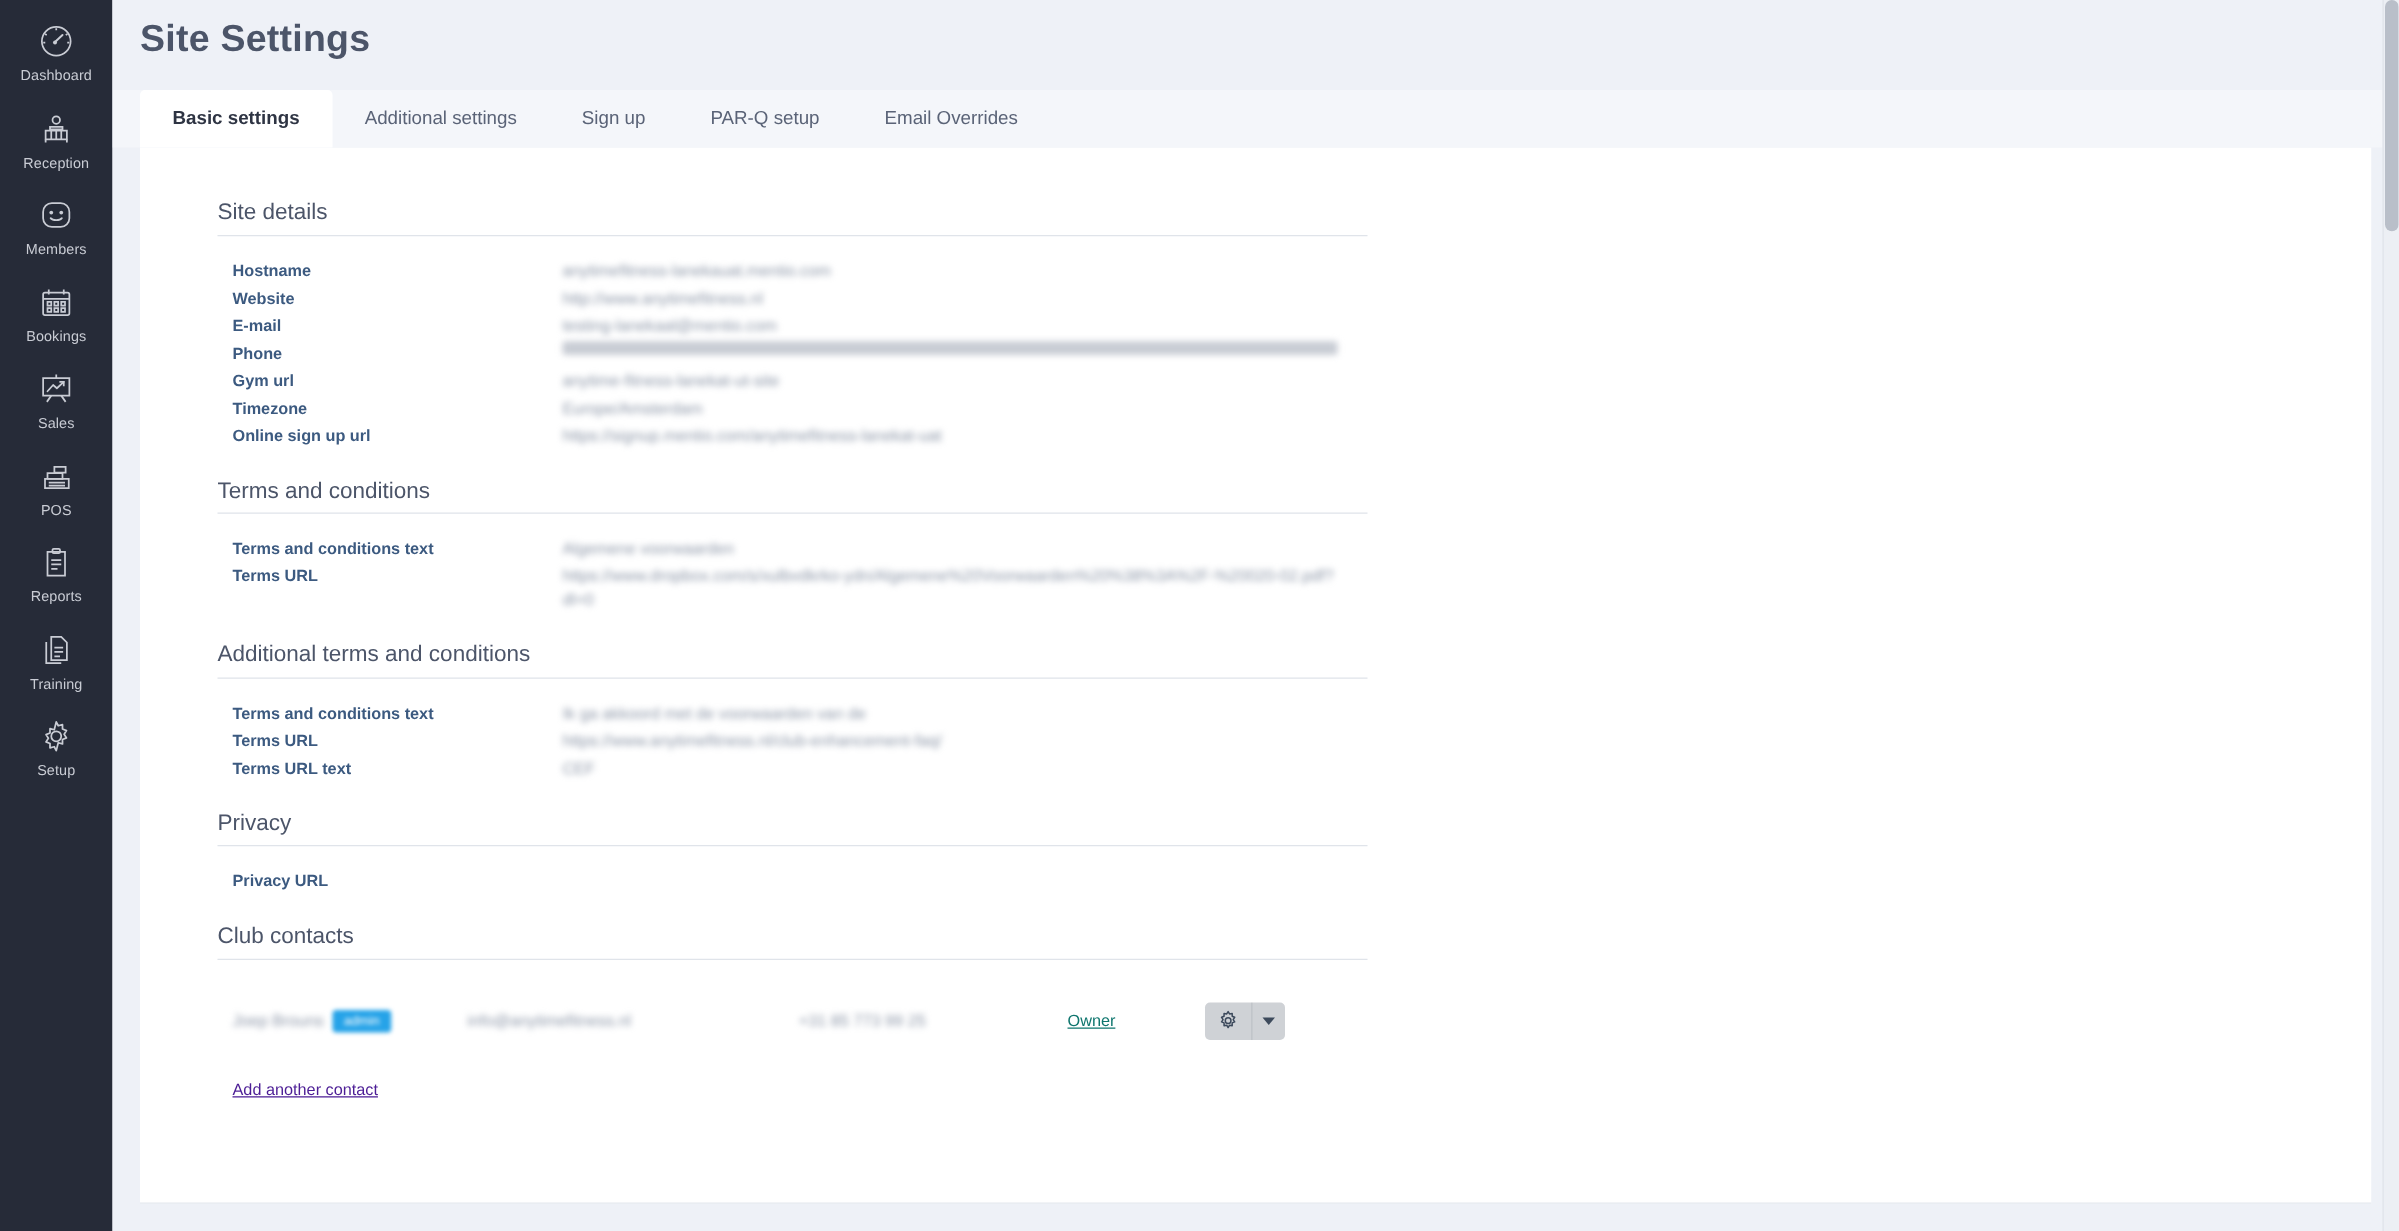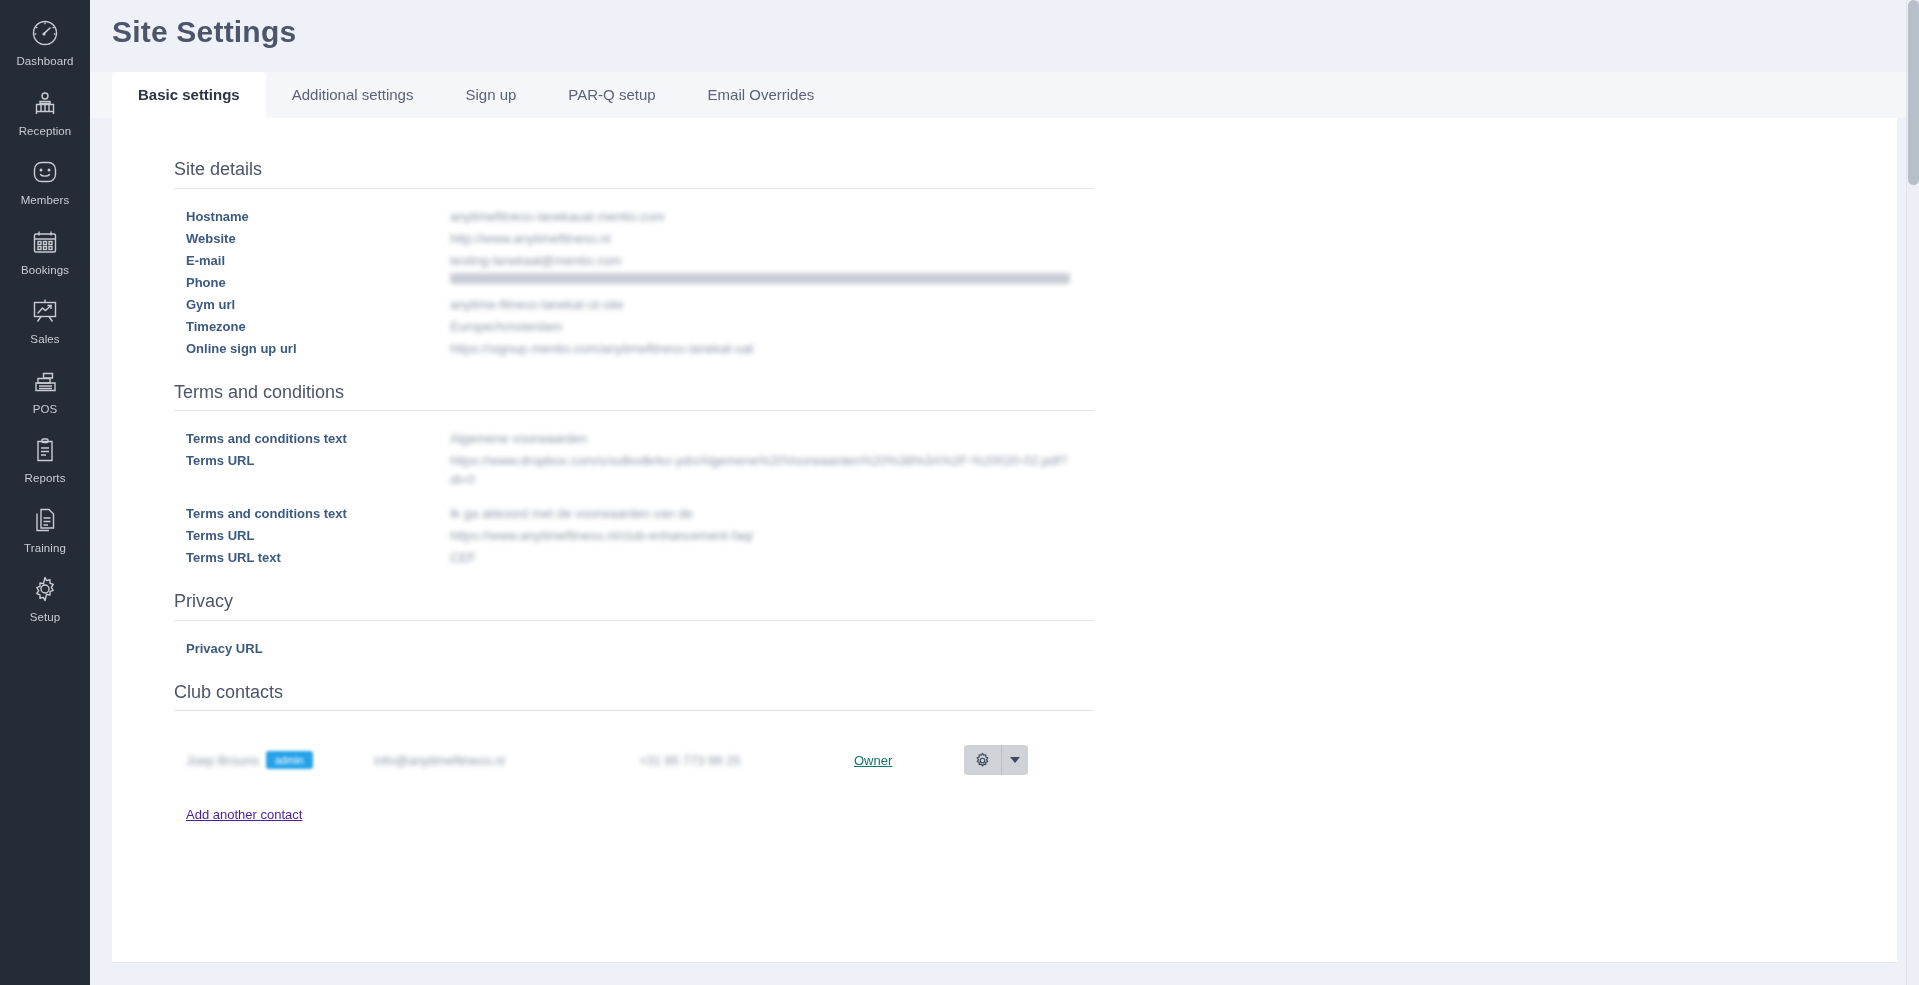--- a/index.html
+++ b/index.html
@@ -416,20 +416,21 @@
           <div class="row">
             <div class="row-label">Terms and conditions text</div>
             <div class="row-value redacted">Algemene voorwaarden</div>
           </div>
           <div class="row">
             <div class="row-label">Terms URL</div>
             <div class="row-value redacted">https://www.dropbox.com/s/xulbvdkrko-ydn/Algemene%20Voorwaarden%20%38%3A%2F-%20020-02.pdf?dl=0</div>
           </div>
         </div>
 
+        <h2 class="section-title spaced">Additional terms and conditions</h2>
         <div class="rows">
           <div class="row">
             <div class="row-label">Terms and conditions text</div>
             <div class="row-value redacted">Ik ga akkoord met de voorwaarden van de</div>
           </div>
           <div class="row">
             <div class="row-label">Terms URL</div>
             <div class="row-value redacted">https://www.anytimefitness.nl/club-enhancement-faq/</div>
           </div>
           <div class="row">

